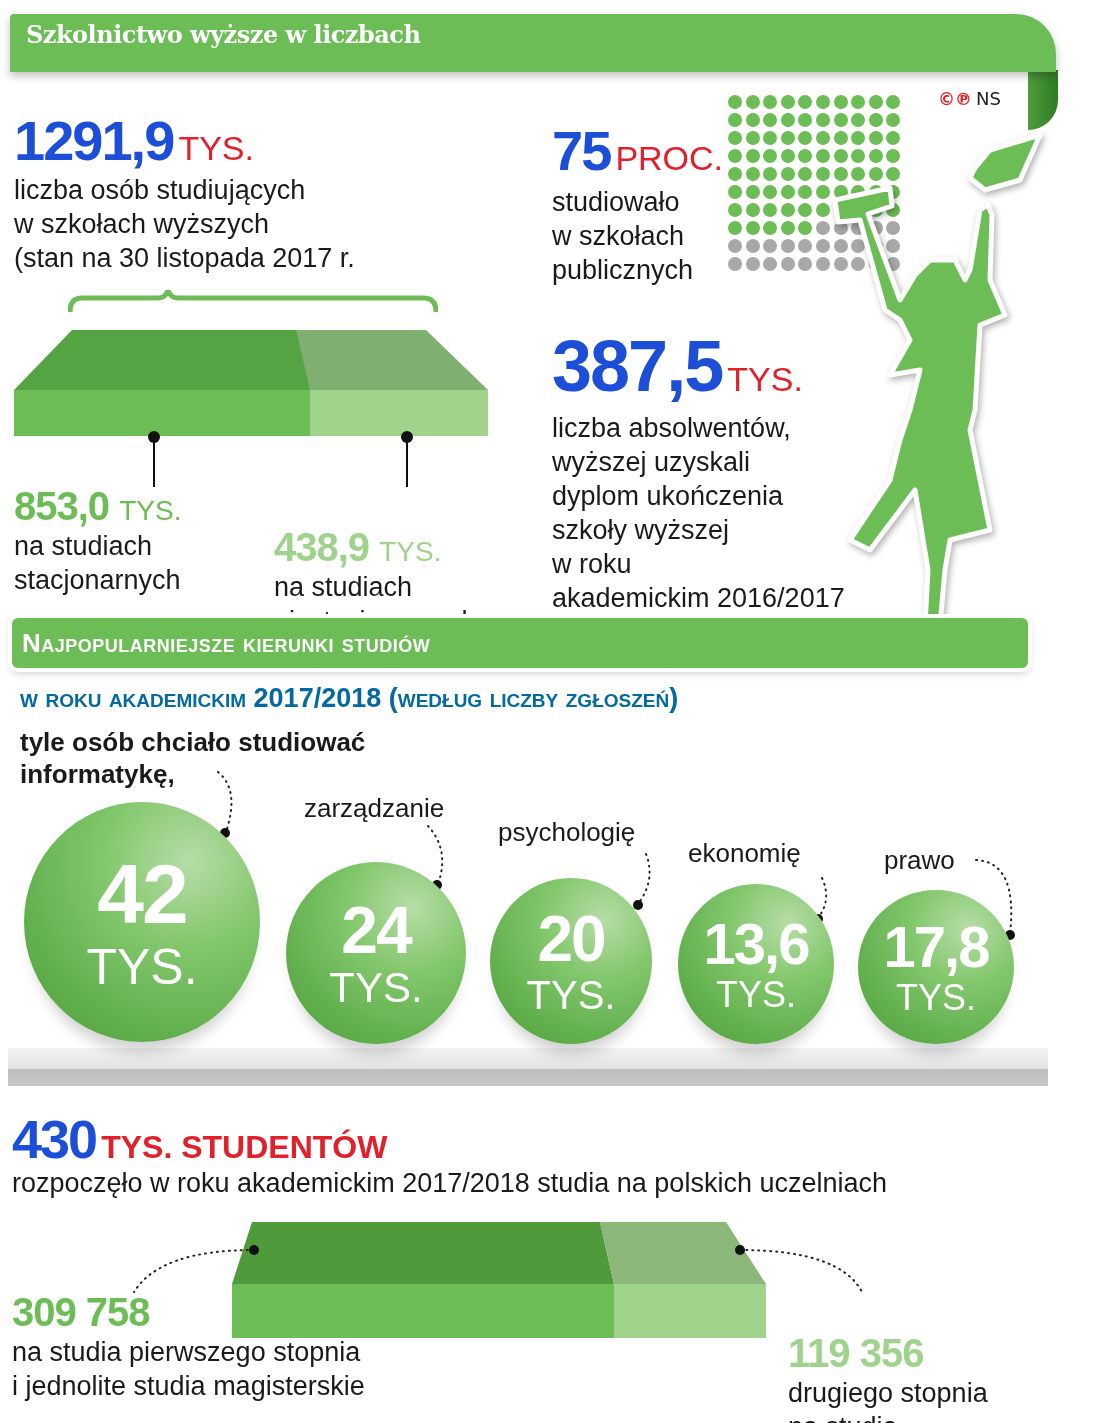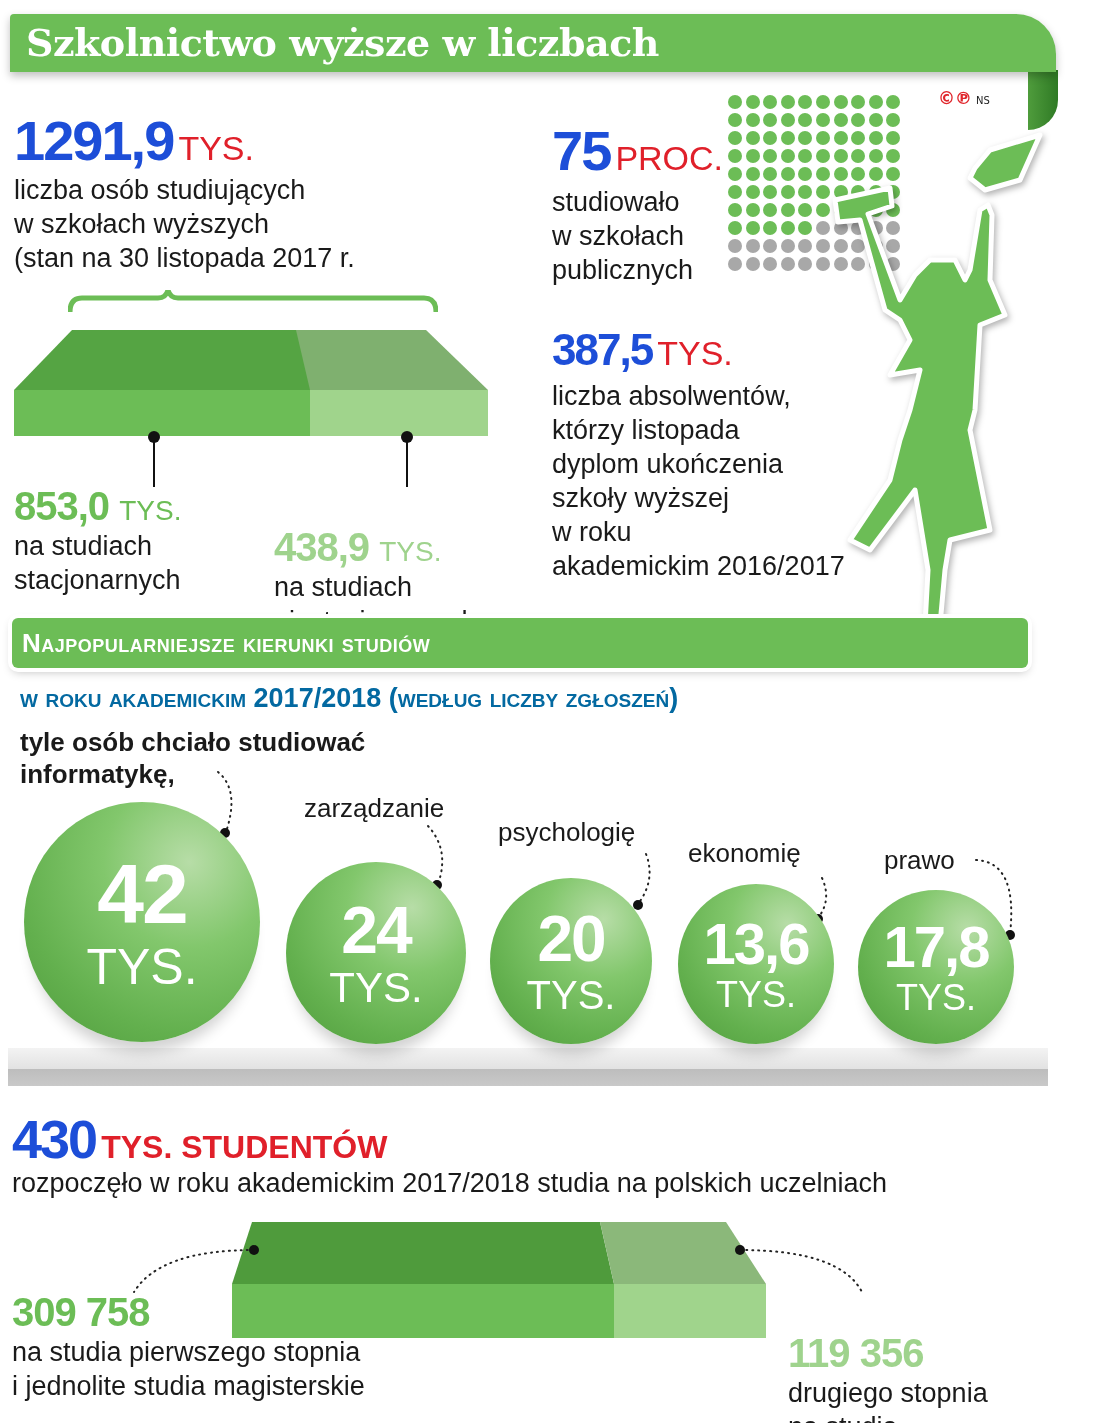--- a/index.html
+++ b/index.html
@@ -4,41 +4,41 @@
 <style>
   * { box-sizing: border-box; margin: 0; padding: 0; }
   body { width: 1096px; height: 1423px; background: #ffffff; position: relative; overflow: hidden;
          font-family: "DejaVu Sans", sans-serif; color: #1a1a1a; }
   .abs { position: absolute; }
 
   
   .banner { left: 10px; top: 14px; width: 1046px; height: 58px; background: #6cbd56;
             border-radius: 4px 40px 0 0; box-shadow: 0 4px 8px rgba(0,0,0,0.25); }
   .banner-title { left: 26px; top: 20px; font-family: "DejaVu Serif", serif; font-weight: bold;
-                  font-size: 38px; color: #fff; letter-spacing: -0.5px; }
+                  font-size: 24px; color: #fff; letter-spacing: -0.5px; }
   .banner-curl { left: 1028px; top: 70px; width: 30px; height: 60px; background: linear-gradient(90deg,#4f9c3c,#2f7a25);
                  border-radius: 0 0 30px 0; }
 
   .copyright { left: 938px; top: 88px; font-size: 17px; color: #e0262c; font-weight: bold; }
-  .copyright .ns { color: #222; font-size: 10px; font-weight: normal; margin-left: 4px; }
+  .copyright .ns { color: #222; font-size: 18px; font-weight: normal; margin-left: 4px; }
 
   .red-big { color: #1d4ed8; font-weight: bold; font-family: "Liberation Sans", sans-serif; letter-spacing: -2px; }
   .red-unit { color: #e0202a; font-family: "Liberation Sans", sans-serif; font-weight: normal; letter-spacing: 0; }
   .body-text { font-size: 27px; line-height: 34px; color: #1a1a1a; font-family: "Liberation Sans", sans-serif; }
 
   .stat1 { left: 14px; top: 108px; }
   .stat1 .red-big { font-size: 56px; }
   .stat1 .red-unit { font-size: 34px; }
 
   .stat2 { left: 552px; top: 118px; }
   .stat2 .red-big { font-size: 56px; }
   .stat2 .red-unit { font-size: 34px; }
 
   .stat3 { left: 552px; top: 325px; }
-  .stat3 .red-big { font-size: 44px; }
+  .stat3 .red-big { font-size: 72px; }
   .stat3 .red-unit { font-size: 34px; }
 
   
   .dotgrid { left: 728px; top: 95px; width: 180px; display: grid; grid-template-columns: repeat(10, 14px);
              grid-gap: 3.6px; row-gap: 4px; }
   .dot { width: 14px; height: 14px; border-radius: 50%; background: #6cbd56; }
   .dot.gray { background: #a8a8a8; }
 
   
   .brace { left: 68px; top: 290px; width: 370px; height: 24px; }
@@ -240,21 +240,21 @@
     <div class="dot gray"></div>
     <div class="dot gray"></div>
     <div class="dot gray"></div>
     <div class="dot gray"></div>
   </div>
 
 <div class="abs stat3">
   <div><span class="red-big">387,5</span> <span class="red-unit">TYS.</span></div>
   <div class="body-text" style="margin-top:4px">
     <div>liczba absolwentów,</div>
-    <div>którzy listopada</div>
+    <div>wyższej uzyskali</div>
     <div>dyplom ukończenia</div>
     <div>szkoły wyższej</div>
     <div>w roku</div>
     <div>akademickim 2016/2017</div>
   </div>
 </div>
 
 <svg class="abs silhouette" viewBox="0 0 230 530">
   <g fill="#6cbd56" stroke="#ffffff" stroke-width="5" stroke-linejoin="round" style="filter: drop-shadow(2px 3px 3px rgba(0,0,0,0.3));">
     <path d="M160 40 L210 25 L190 70 L155 80 L140 68 L145 58 Z"></path>

